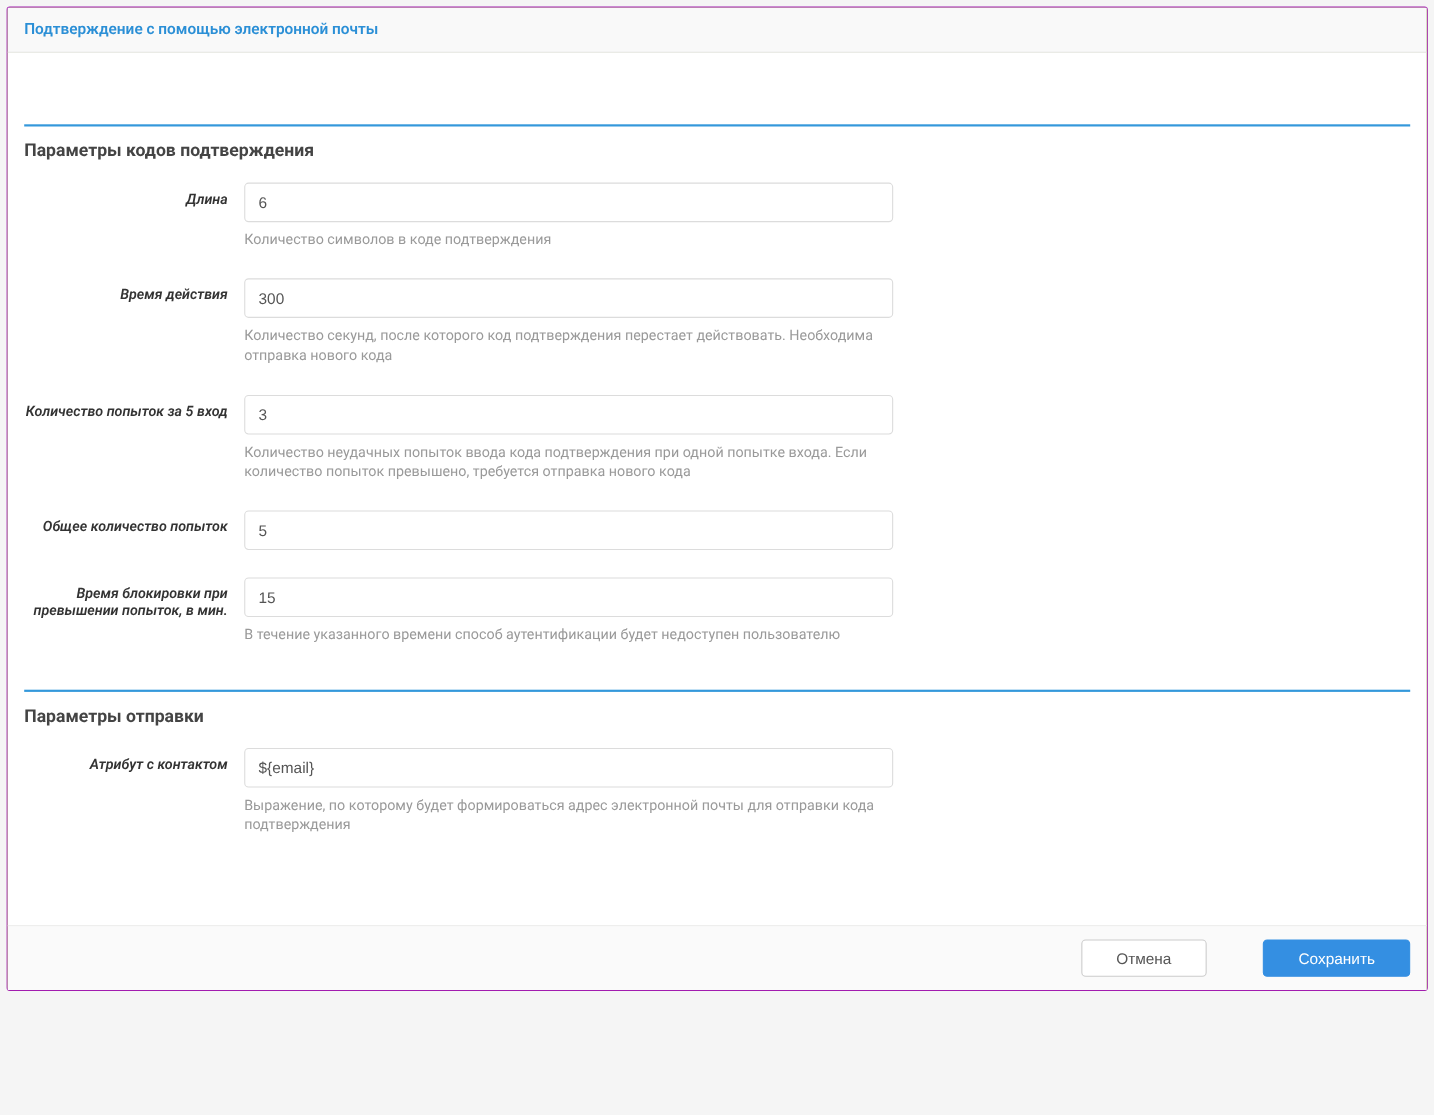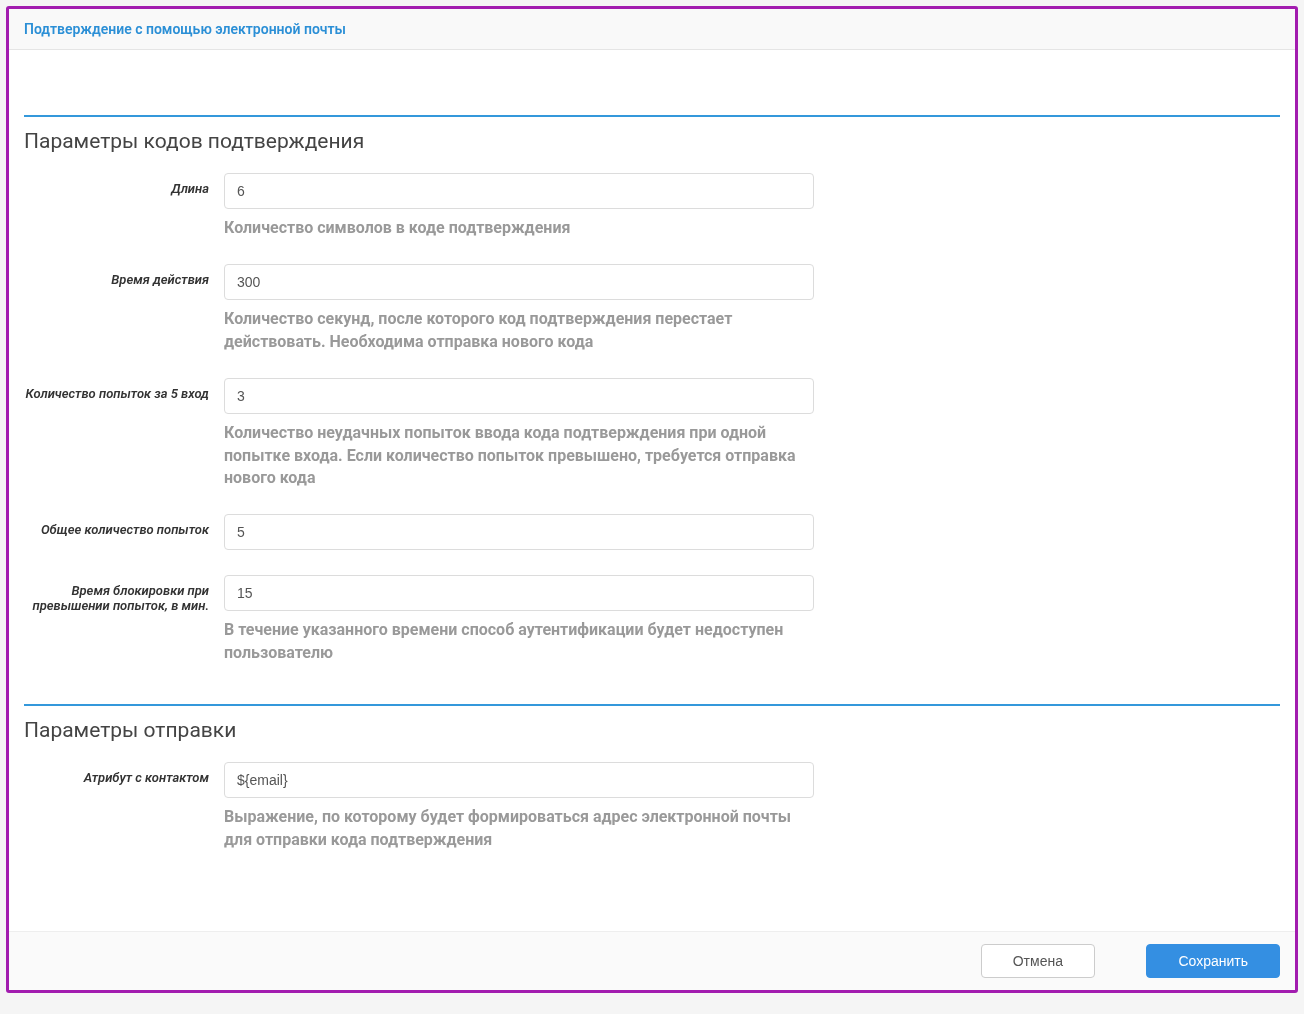--- a/index.html
+++ b/index.html
@@ -9,21 +9,21 @@
     }
     body {
       font-family: -apple-system, BlinkMacSystemFont, "Segoe UI", Roboto, "Helvetica Neue", Arial, sans-serif;
       background: #f5f5f5;
       color: #333;
       font-size: 14px;
     }
     .container {
       margin: 6px;
       background: #84cc16;
-      border: 3px solid #a21caf;
+      border: 1px solid #a21caf;
       border-radius: 3px;
     }
     .header {
       border-bottom: 1px solid #e5e5e5;
       padding: 12px 15px;
       background: #f9f9f9;
     }
     .header-title {
       color: #2b8fd6;
       font-weight: 600;
@@ -33,22 +33,22 @@
       padding: 15px;
       background: #fff;
     }
     .section-divider {
       height: 2px;
       background: #3498db;
       margin-top: 50px;
       margin-bottom: 12px;
     }
     .section-title {
-      font-weight: 400;
-      font-size: 21px;
+      font-weight: 700;
+      font-size: 16px;
       color: #444;
       margin-bottom: 20px;
     }
     .section-divider2 {
       height: 2px;
       background: #3498db;
       margin-top: 40px;
       margin-bottom: 12px;
     }
     .form-row {
@@ -73,25 +73,24 @@
       width: 100%;
       height: 36px;
       padding: 6px 12px;
       border: 1px solid #dcdcdc;
       border-radius: 4px;
       font-size: 14px;
       color: #555;
       background: #fff;
     }
     .help-text {
-      font-size: 16px;
+      font-size: 13px;
       color: #999;
       margin-top: 8px;
       line-height: 1.4;
-      font-weight: bold;
     }
     .footer {
       padding: 12px 15px;
       text-align: right;
       border-top: 1px solid #eee;
       background: #fafafa;
     }
     .btn {
       display: inline-block;
       padding: 8px 31px;

